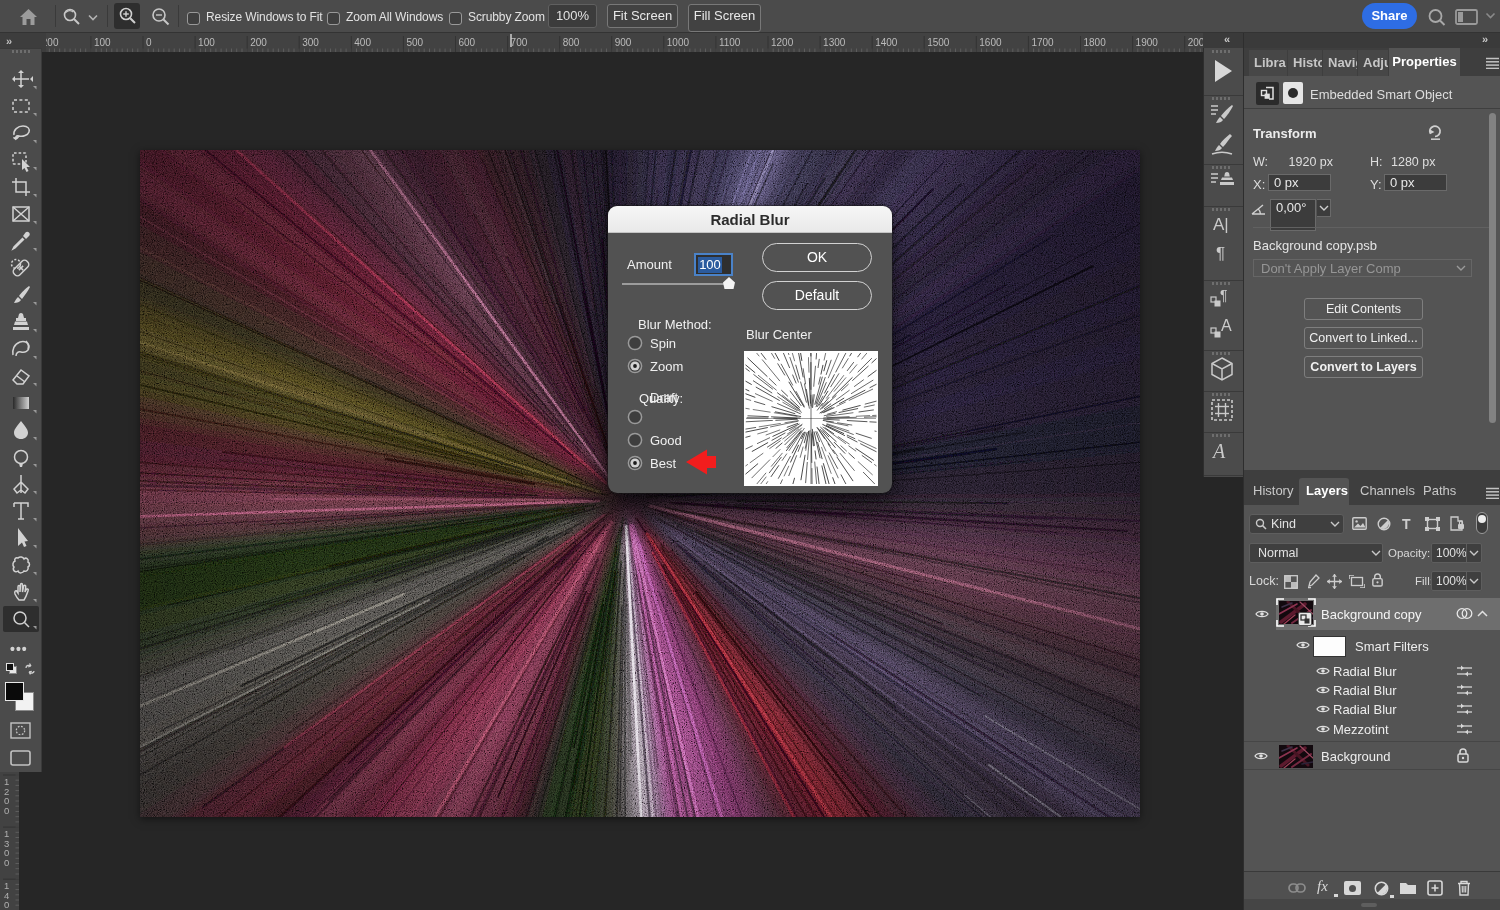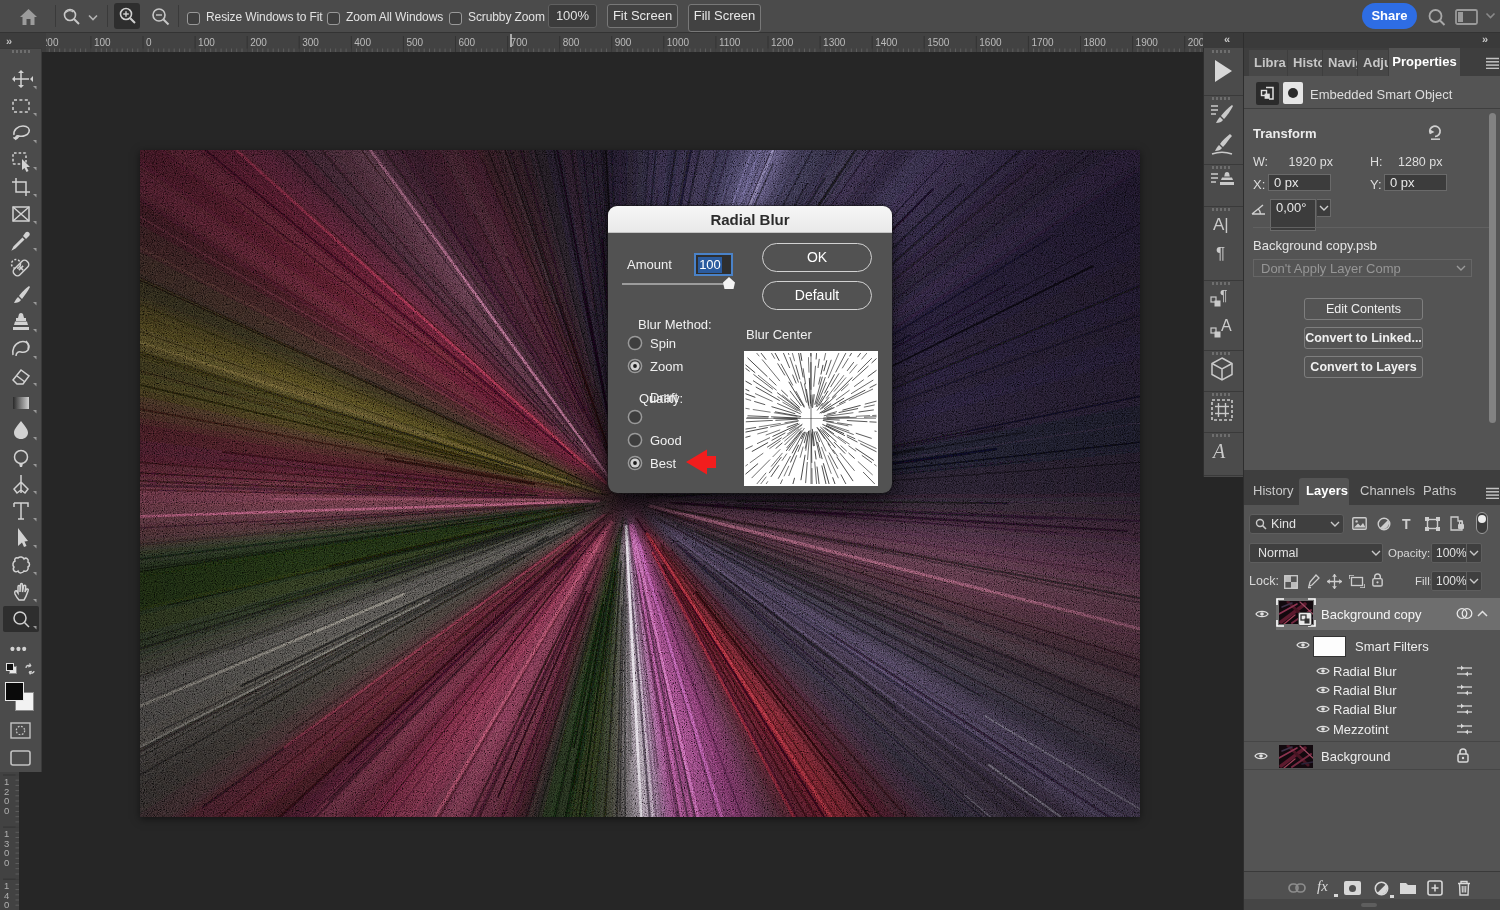--- a/index.html
+++ b/index.html
@@ -1530,42 +1530,42 @@
 <div class="abs" style="left:1288px;top:88px;width:10px;height:10px;background:#2b2b2b;border-radius:50%"></div>
 <div class="abs" style="left:1310px;top:87px;color:#dedede;font-size:13px">Embedded Smart Object</div>
 <div class="abs" style="left:1244px;top:108px;width:256px;height:1px;background:#3f3f3f"></div>
 <div class="abs" style="left:1253px;top:126px;color:#ececec;font-size:13px;font-weight:700">Transform</div>
 <svg class="abs" style="left:1427px;top:124px" width="16" height="16" viewBox="0 0 16 16">
     <path d="M3.2,9.5 A5.2,5.2 0 1 1 8,12.5" fill="none" stroke="#d0d0d0" stroke-width="1.7"></path>
     <path d="M3.6,5.2 L2.6,10.3 L7.5,9.2" fill="#d0d0d0" stroke="none" transform="rotate(-14 3 9)"></path>
     <line x1="4" y1="15.2" x2="13" y2="15.2" stroke="#d0d0d0" stroke-width="1.5"></line>
   </svg>
 <div class="abs" style="left:1253px;top:155px;color:#dedede;font-size:12.5px">W: <span style="margin-left:17px">1920 px</span></div>
-<div class="abs" style="left:1370px;top:155px;color:#dedede;font-size:12.5px">H: <span style="margin-left:12px">1280 px</span></div>
+<div class="abs" style="left:1370px;top:155px;color:#dedede;font-size:12.5px">H: <span style="margin-left:5px">1280 px</span></div>
 <div class="abs" style="left:1253px;top:177px;color:#dedede;font-size:13px">X:</div>
 <div class="abs" style="left:1268px;top:174px;width:63px;height:17px;background:#3c3c3c;border:1px solid #6a6a6a;color:#e8e8e8;font-size:13px;line-height:15px;text-indent:5px">0 px</div>
 <div class="abs" style="left:1370px;top:177px;color:#dedede;font-size:13px">Y:</div>
 <div class="abs" style="left:1384px;top:174px;width:63px;height:17px;background:#3c3c3c;border:1px solid #6a6a6a;color:#e8e8e8;font-size:13px;line-height:15px;text-indent:5px">0 px</div>
 <svg class="abs" style="left:1251px;top:202px" width="16" height="13" viewBox="0 0 16 13">
     <path d="M1,12 L14,12 M1,12 L12,3" fill="none" stroke="#d0d0d0" stroke-width="1.4"></path>
     <path d="M9.5,12 A7.5 7.5 0 0 0 7,6.8" fill="none" stroke="#d0d0d0" stroke-width="1.2"></path>
   </svg>
 <div class="abs" style="left:1270px;top:199px;width:46px;height:32px;background:#3c3c3c;border:1px solid #6a6a6a;color:#e8e8e8;font-size:13px;line-height:16px;text-indent:5px">0,00°</div>
 <div class="abs" style="left:1317px;top:199px;width:14px;height:18px;background:#3c3c3c;border:1px solid #6a6a6a;border-left:none"></div>
 <svg class="abs" style="left:1319px;top:205px" width="10" height="7" viewBox="0 0 10 7">
     <path d="M1,1 L5,5 L9,1" fill="none" stroke="#cfcfcf" stroke-width="1.4"></path>
   </svg>
 <div class="abs" style="left:1253px;top:227px;width:237px;height:1px;background:#616161"></div>
 <div class="abs" style="left:1253px;top:238px;color:#e4e4e4;font-size:13px">Background copy.psb</div>
 <div class="abs" style="left:1253px;top:259px;width:219px;height:18px;border:1px solid #666;color:#969696;font-size:13px;line-height:17px;text-indent:7px">Don't Apply Layer Comp</div>
 <svg class="abs" style="left:1456px;top:265px" width="10" height="7" viewBox="0 0 10 7">
     <path d="M1,1 L5,5 L9,1" fill="none" stroke="#9a9a9a" stroke-width="1.4"></path>
   </svg>
 <div class="abs" style="left:1304px;top:298px;width:119px;height:22px;border:1px solid #7e7e7e;border-radius:3px;color:#f0f0f0;font-size:12.5px;font-weight:500;text-align:center;line-height:21px">Edit Contents</div>
-<div class="abs" style="left:1304px;top:327px;width:119px;height:22px;border:1px solid #7e7e7e;border-radius:3px;color:#f0f0f0;font-size:12.5px;font-weight:700;text-align:center;line-height:21px">Convert to Linked...</div>
+<div class="abs" style="left:1304px;top:327px;width:119px;height:22px;border:1px solid #7e7e7e;border-radius:3px;color:#f0f0f0;font-size:12.5px;font-weight:400;text-align:center;line-height:21px">Convert to Linked...</div>
 <div class="abs" style="left:1304px;top:356px;width:119px;height:22px;border:1px solid #7e7e7e;border-radius:3px;color:#f0f0f0;font-size:12.5px;font-weight:700;text-align:center;line-height:21px">Convert to Layers</div>
 <div class="abs" style="left:1489px;top:113px;width:7px;height:310px;background:#828282;border-radius:4px"></div>
 <div class="abs" style="left:1244px;top:470px;width:256px;height:35px;background:#3e3e3e"></div>
 <div class="abs" style="left:1299px;top:478px;width:50px;height:27px;background:#545454;border-radius:3px 3px 0 0"></div>
 <div class="abs" style="left:1253px;top:483px;color:#c9c9c9;font-size:13px">History</div>
 <div class="abs" style="left:1306px;top:483px;color:#fff;font-size:13px;font-weight:700">Layers</div>
 <div class="abs" style="left:1360px;top:483px;color:#c9c9c9;font-size:13px">Channels</div>
 <div class="abs" style="left:1423px;top:483px;color:#c9c9c9;font-size:13px">Paths</div>
 <svg class="abs" style="left:1486px;top:487px" width="13" height="12" viewBox="0 0 13 12">
     <g stroke="#c2c2c2" stroke-width="1.5">

